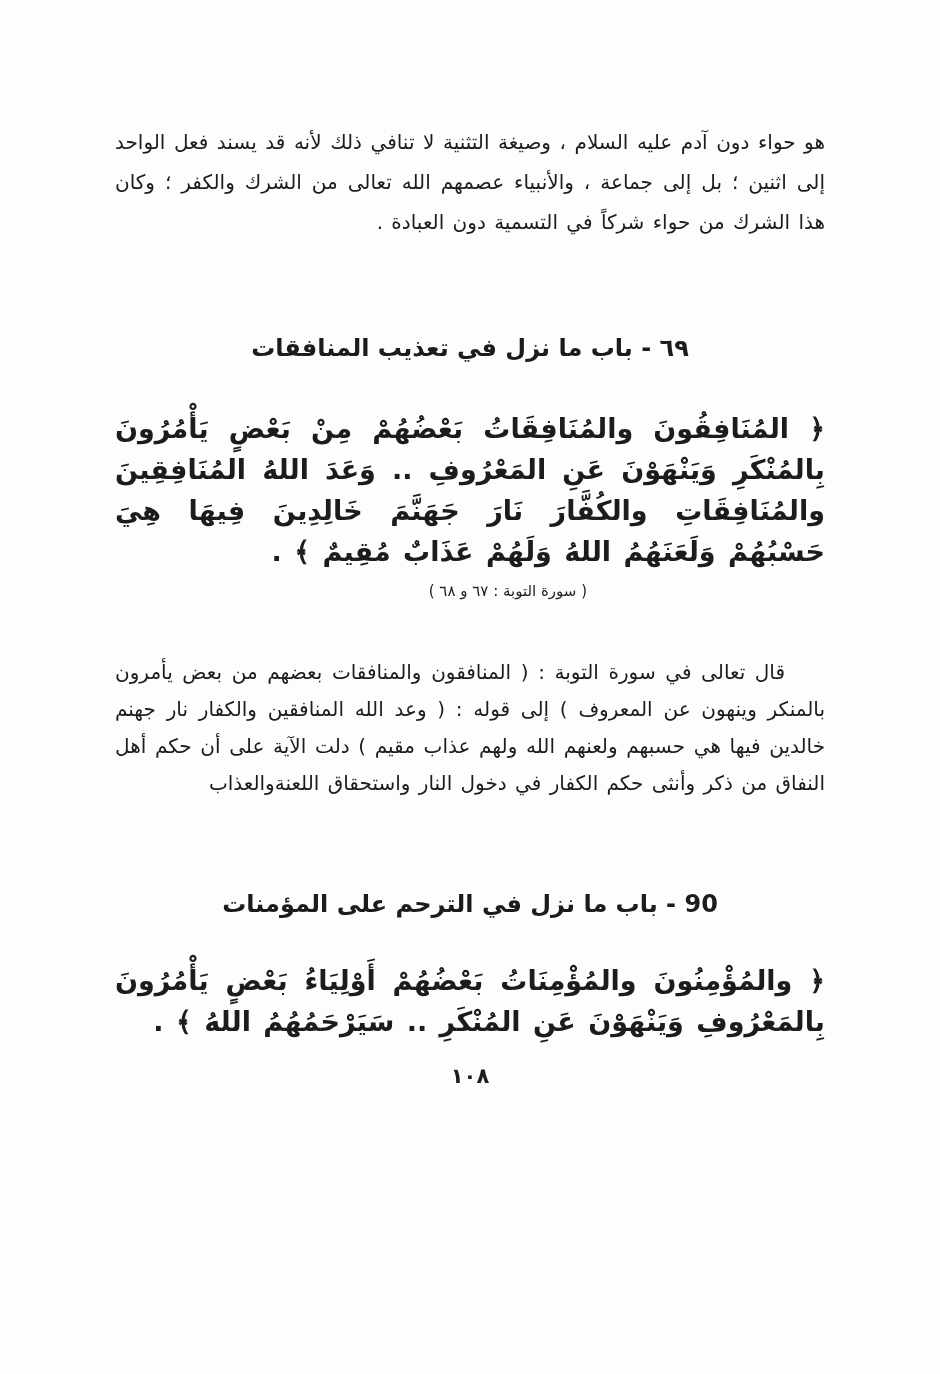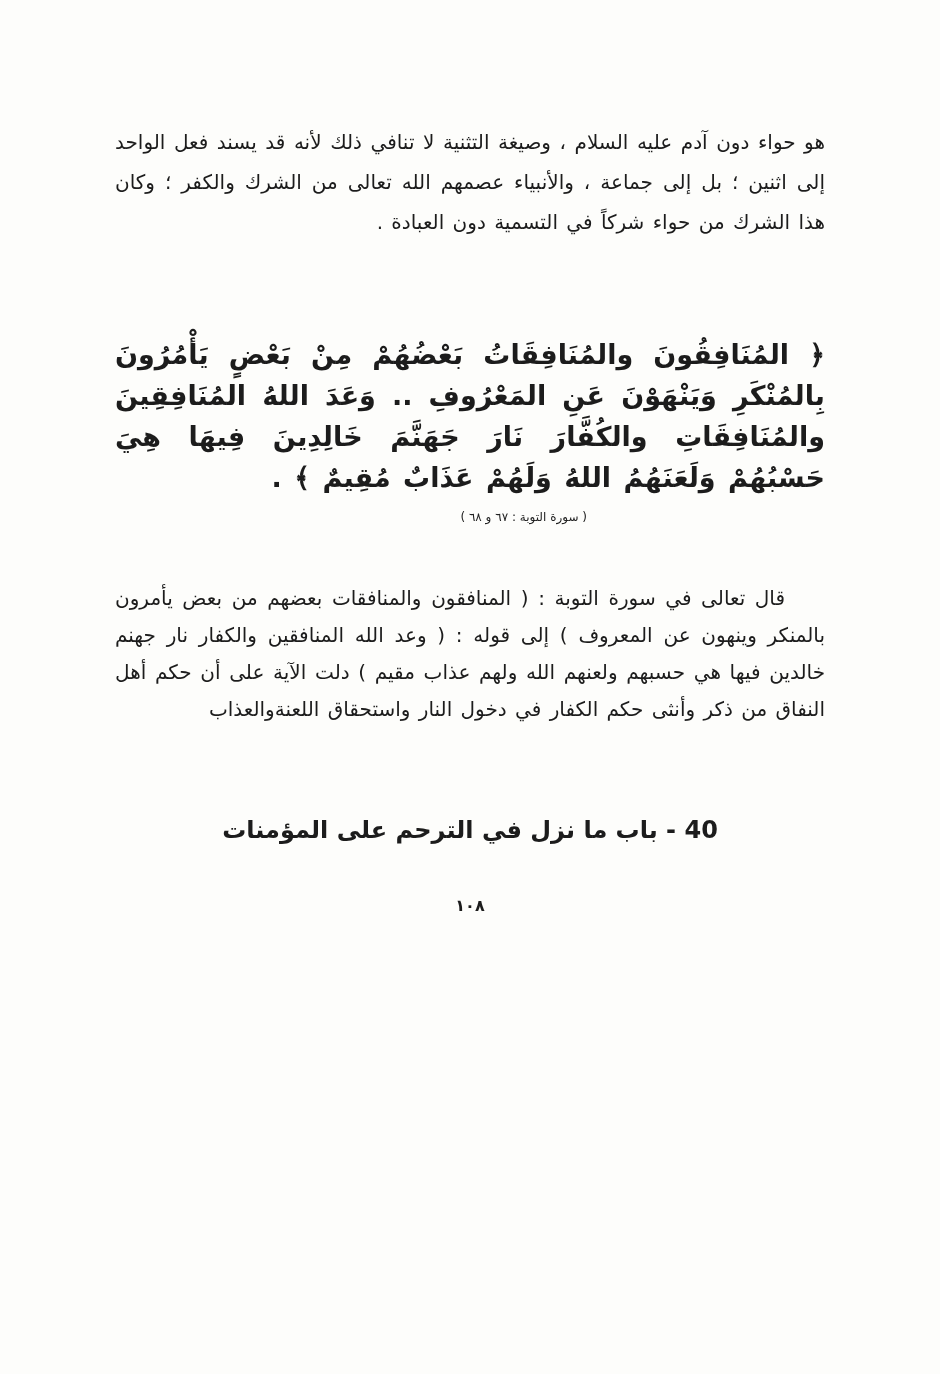--- a/index.html
+++ b/index.html
@@ -48,21 +48,21 @@
   .quran-quote {
     font-size: 27px;
     font-weight: bold;
     line-height: 41px;
     text-align: justify;
     text-justify: inter-word;
     margin: 0 0 8px 0;
     word-spacing: 3px;
   }
   .citation {
-    font-size: 12px;
+    font-size: 15px;
     line-height: 22px;
     margin: 4px 0 52px 0;
     color: #222222;
   }
   .citation-1 {
     margin-right: 238px;
   }
   .citation-2 {
     margin-right: 52px;
     margin-bottom: 46px;
@@ -76,46 +76,48 @@
     margin-bottom: 88px;
   }
   .commentary-2 {
     margin-bottom: 0;
   }
   .section-2 .chapter-heading {
     margin-bottom: 42px;
   }
   .page-number {
     text-align: center;
-    font-size: 16px;
+    font-size: 21px;
     font-weight: bold;
-    margin-top: 52px;
+    margin-top: 22px;
     letter-spacing: 2px;
   }
 </style>
 </head>
 <body>
 
 <div class="scan-page">
   <div class="text-block">
 
     <p class="body-paragraph intro">هو حواء دون آدم عليه السلام ، وصيغة التثنية لا تنافي ذلك لأنه قد يسند فعل الواحد إلى اثنين ؛ بل إلى جماعة ، والأنبياء عصمهم الله تعالى من الشرك والكفر ؛ وكان هذا الشرك من حواء شركاً في التسمية دون العبادة .</p>
 
     <section class="section-1">
+      <h2 class="chapter-heading">٦٩ - باب ما نزل في تعذيب المنافقات</h2>
 
       <blockquote class="quran-quote">﴿ المُنَافِقُونَ والمُنَافِقَاتُ بَعْضُهُمْ مِنْ بَعْضٍ يَأْمُرُونَ بِالمُنْكَرِ وَيَنْهَوْنَ عَنِ المَعْرُوفِ .. وَعَدَ اللهُ المُنَافِقِينَ والمُنَافِقَاتِ والكُفَّارَ نَارَ جَهَنَّمَ خَالِدِينَ فِيهَا هِيَ حَسْبُهُمْ وَلَعَنَهُمُ اللهُ وَلَهُمْ عَذَابٌ مُقِيمٌ ﴾ .</blockquote>
 
       <div class="citation citation-1">( سورة التوبة : ٦٧ و ٦٨ )</div>
 
       <p class="body-paragraph commentary commentary-1">قال تعالى في سورة التوبة : ( المنافقون والمنافقات بعضهم من بعض يأمرون بالمنكر وينهون عن المعروف ) إلى قوله : ( وعد الله المنافقين والكفار نار جهنم خالدين فيها هي حسبهم ولعنهم الله ولهم عذاب مقيم ) دلت الآية على أن حكم أهل النفاق من ذكر وأنثى حكم الكفار في دخول النار واستحقاق اللعنةوالعذاب</p>
     </section>
 
     <section class="section-2">
-      <h2 class="chapter-heading">40 - باب ما نزل في الترحم على المؤمنات</h2>
+      <h2 class="chapter-heading">90 - باب ما نزل في الترحم على المؤمنات</h2>
 
+      <blockquote class="quran-quote">﴿ والمُؤْمِنُونَ والمُؤْمِنَاتُ بَعْضُهُمْ أَوْلِيَاءُ بَعْضٍ يَأْمُرُونَ بِالمَعْرُوفِ وَيَنْهَوْنَ عَنِ المُنْكَرِ .. سَيَرْحَمُهُمُ اللهُ ﴾ .</blockquote>
 
 
     </section>
 
     <div class="page-number">١٠٨</div>
 
   </div>
 </div>
 
 </body></html>

